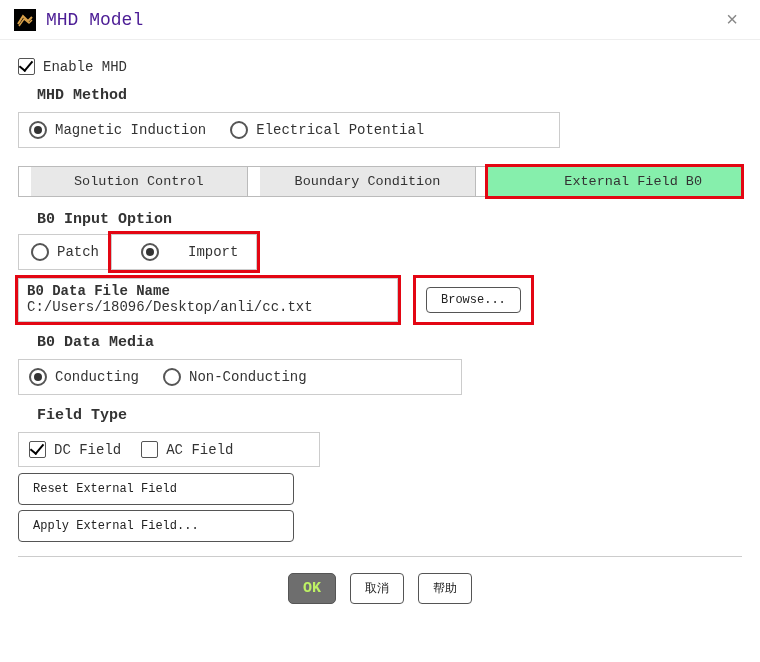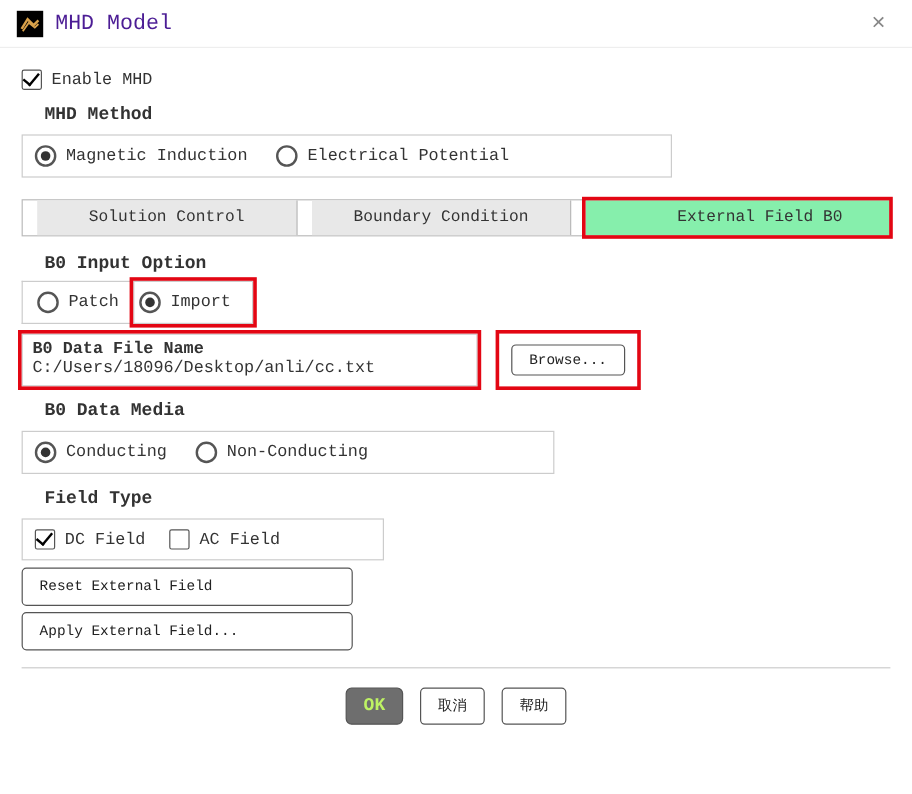--- a/index.html
+++ b/index.html
@@ -212,21 +212,21 @@
       <div class="tab">Boundary Condition</div>
       <div class="tab active redbox">External Field B0</div>
     </div>
 
     <div class="section-title">B0 Input Option</div>
     <div style="display:flex;align-items:stretch;margin-bottom:8px;">
       <div style="display:flex;align-items:center;border:1px solid #ccc;border-right:none;padding:8px 12px;">
         <span class="radio"></span>
         <span>Patch</span>
       </div>
-      <div class="redbox" style="display:flex;align-items:center;border:1px solid #ccc;padding:8px 18px 8px 4px;">
+      <div class="redbox" style="display:flex;align-items:center;border:1px solid #ccc;padding:8px 18px 8px 29px;gap:21px;">
         <span class="radio selected"></span>
         <span>Import</span>
       </div>
     </div>
 
     <div class="filegroup">
       <div class="filebox redbox">
         <div class="lab">B0 Data File Name</div>
         <div class="val">C:/Users/18096/Desktop/anli/cc.txt</div>
       </div>

